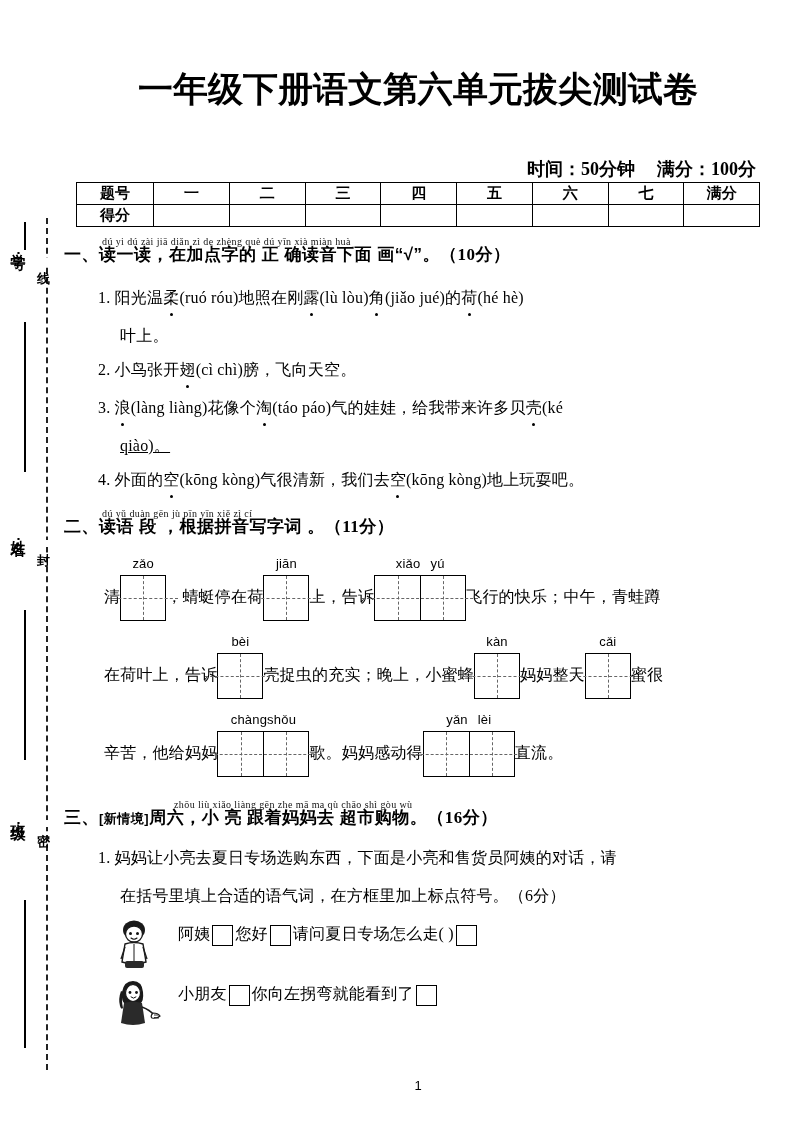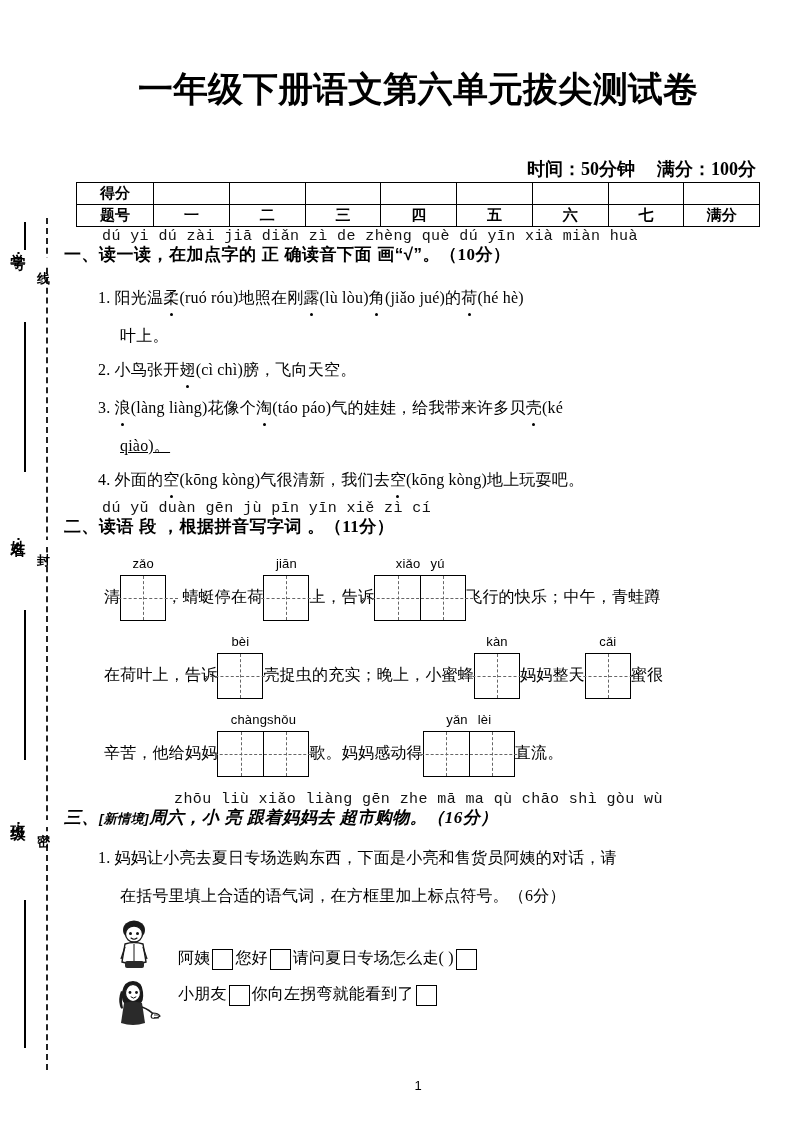--- a/index.html
+++ b/index.html
@@ -118,25 +118,26 @@
     vertical-align: middle;
     font-size: 15px;
     font-weight: bold;
     padding: 0;
   }
   #score-table td.label-col { width: 76px; }
 
   
   .pinyin-line {
     position: absolute;
-    font-family: Liberation Mono, monospace;
-    font-size: 15px;
+    font-family: Liberation Serif, serif;
+    font-size: 10px;
     letter-spacing: 0.4px;
     white-space: nowrap;
     color: #111;
+    margin-top: 8px;
   }
   .section-heading {
     position: absolute;
     font-family: "Liberation Sans", "DejaVu Sans", sans-serif;
     font-size: 17px;
     font-weight: bold;
     white-space: nowrap;
     letter-spacing: 0.5px;
   }
   .section-heading .pts {
@@ -265,42 +266,42 @@
 <div id="sheet">
 
   <div id="paper-title">一年级下册语文第六单元拔尖测试卷</div>
 
   <div id="exam-meta">
     <span>时间：50分钟</span><span class="gap"></span><span>满分：100分</span>
   </div>
 
   <table id="score-table">
     <tbody id="score-table-body">
-        <tr>
-          <td class="label-col">得分</td>
-          <td></td>
-          <td></td>
-          <td></td>
-          <td></td>
-          <td></td>
-          <td></td>
-          <td></td>
-          <td></td>
-        </tr>
         <tr>
           <td class="label-col">题号</td>
           <td>一</td>
           <td>二</td>
           <td>三</td>
           <td>四</td>
           <td>五</td>
           <td>六</td>
           <td>七</td>
           <td>满分</td>
         </tr>
+        <tr>
+          <td class="label-col">得分</td>
+          <td></td>
+          <td></td>
+          <td></td>
+          <td></td>
+          <td></td>
+          <td></td>
+          <td></td>
+          <td></td>
+        </tr>
       </tbody>
   </table>
 
   <div class="pinyin-line" style="left:40px; top:228px;">dú  yi  dú     zài  jiā  diǎn  zì   de  zhèng  què  dú  yīn  xià  miàn  huà</div>
   <div class="section-heading" style="left:2px; top:243px;">
     <span>一、读一读，在加点字的 正 确读音下面 画“√”。</span><span class="pts">（10分）</span>
   </div>
 
   <div class="q-line serif-body" style="left:36px; top:288px;">
     <span>1.</span>
@@ -335,21 +336,21 @@
 
   <div class="q-line serif-body" style="left:42px; top:653px;">
     <span>在荷叶上，告诉</span><span class="writebox-group" style="position:relative; display:inline-block;"><span class="wg-pinyin">bèi</span><span class="tzg" style="width:46px;height:46px;"><span class="cell" style="width:100%"></span><span class="hrule"></span></span></span><span>壳捉虫的充实；晚上，小蜜蜂</span><span class="writebox-group" style="position:relative; display:inline-block;"><span class="wg-pinyin">kàn</span><span class="tzg" style="width:46px;height:46px;"><span class="cell" style="width:100%"></span><span class="hrule"></span></span></span><span>妈妈整天</span><span class="writebox-group" style="position:relative; display:inline-block;"><span class="wg-pinyin">cǎi</span><span class="tzg" style="width:46px;height:46px;"><span class="cell" style="width:100%"></span><span class="hrule"></span></span></span><span>蜜很</span>
   </div>
 
   <div class="q-line serif-body" style="left:42px; top:731px;">
     <span>辛苦，他给妈妈</span><span class="writebox-group" style="position:relative; display:inline-block;"><span class="wg-pinyin"><span>chàng</span><span>shǒu</span></span><span class="tzg" style="width:92px;height:46px;"><span class="cell" style="width:50%"></span><span class="cell" style="width:50%"></span><span class="hrule"></span></span></span><span>歌。妈妈感动得</span><span class="writebox-group" style="position:relative; display:inline-block;"><span class="wg-pinyin"><span>yǎn</span><span class="sp"></span><span>lèi</span></span><span class="tzg" style="width:92px;height:46px;"><span class="cell" style="width:50%"></span><span class="cell" style="width:50%"></span><span class="hrule"></span></span></span><span>直流。</span>
   </div>
 
   <div class="pinyin-line" style="left:112px; top:791px;">zhōu  liù    xiǎo liàng gēn zhe mā ma qù chāo shì gòu wù</div>
-  <div class="section-heading" style="left:2px; top:806px;font-style:italic;">
+  <div class="section-heading" style="left:2px; top:806px;">
     <span>三、</span><span class="scenario-tag">[新情境]</span><span>周六，小 亮 跟着妈妈去 超市购物。</span><span class="pts">（16分）</span>
   </div>
 
   <div class="q-line serif-body" style="left:36px; top:848px;">
     <span>1.</span>
     <span>妈妈让小亮去夏日专场选购东西，下面是小亮和售货员阿姨的对话，请</span>
   </div>
   <div class="q-line serif-body" style="left:58px; top:886px;">在括号里填上合适的语气词，在方框里加上标点符号。（6分）</div>
 
   <div class="figure" style="left:50px; top:918px;">
@@ -360,21 +361,21 @@
       <circle cx="18.5" cy="15.5" r="1.5" fill="#111"></circle>
       <circle cx="25.5" cy="15.5" r="1.5" fill="#111"></circle>
       <path d="M19 20 q3 2.5 6 0" stroke="#111" stroke-width="1.1" fill="none" stroke-linecap="round"></path>
       <path d="M13 26 q9 -3 18 0 l3 18 q-12 4 -24 0z" fill="#ffffff" stroke="#1a1a1a" stroke-width="1.4"></path>
       <path d="M22 26 l0 18" stroke="#1a1a1a" stroke-width="1"></path>
       <path d="M13 29 l-4 12" stroke="#1a1a1a" stroke-width="1.3" fill="none"></path>
       <path d="M31 29 l4 12" stroke="#1a1a1a" stroke-width="1.3" fill="none"></path>
       <rect x="13" y="43" width="19" height="7" rx="2" fill="#2a2a2a"></rect>
     </svg>
   </div>
-  <div class="q-line serif-body" style="left:116px; top:924px;margin-top:24px;">
+  <div class="q-line serif-body" style="left:116px; top:924px;">
     <span>阿姨</span><span class="punct-box"></span><span>您好</span><span class="punct-box"></span><span>请问夏日专场怎么走(      )</span><span class="punct-box"></span>
   </div>
 
   <div class="figure" style="left:48px; top:978px;">
     <svg viewBox="0 0 52 52" width="52" height="52" aria-hidden="true">
       <path d="M12 14 q2 -11 11 -11 q9 0 10 11 q1 9 -3 12 l-15 0 q-4 -3 -3 -12z" fill="#1a1a1a"></path>
       <ellipse cx="23" cy="15" rx="7.5" ry="8.5" fill="#ffffff" stroke="#1a1a1a" stroke-width="1.2"></ellipse>
       <path d="M15 10 q8 -6 16 0 q-5 -4 -8 -3.5 q-4 0 -8 3.5z" fill="#1a1a1a"></path>
       <circle cx="20" cy="14.5" r="1.4" fill="#111"></circle>
       <circle cx="26.5" cy="14.5" r="1.4" fill="#111"></circle>

